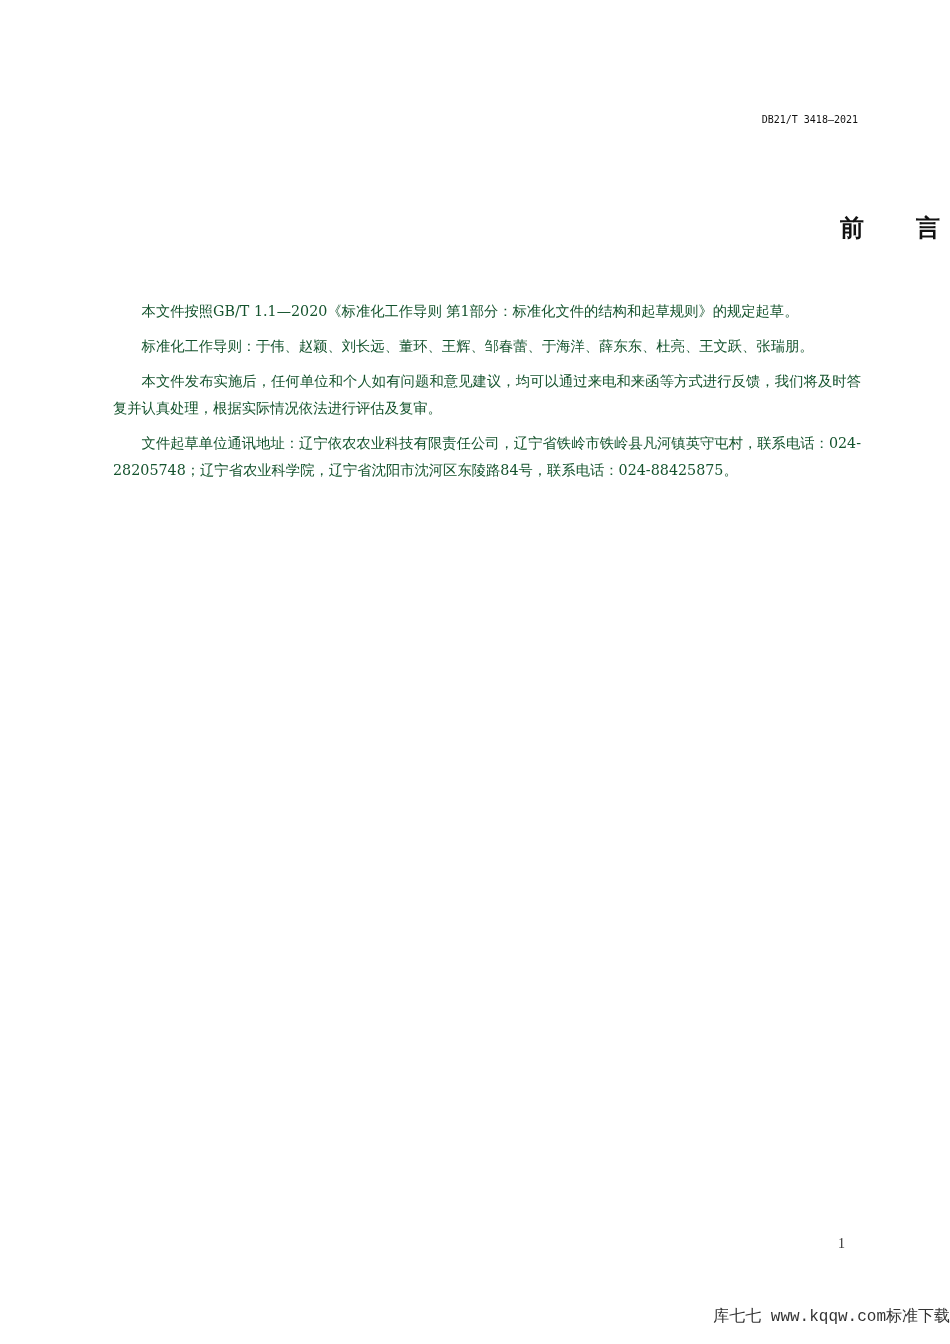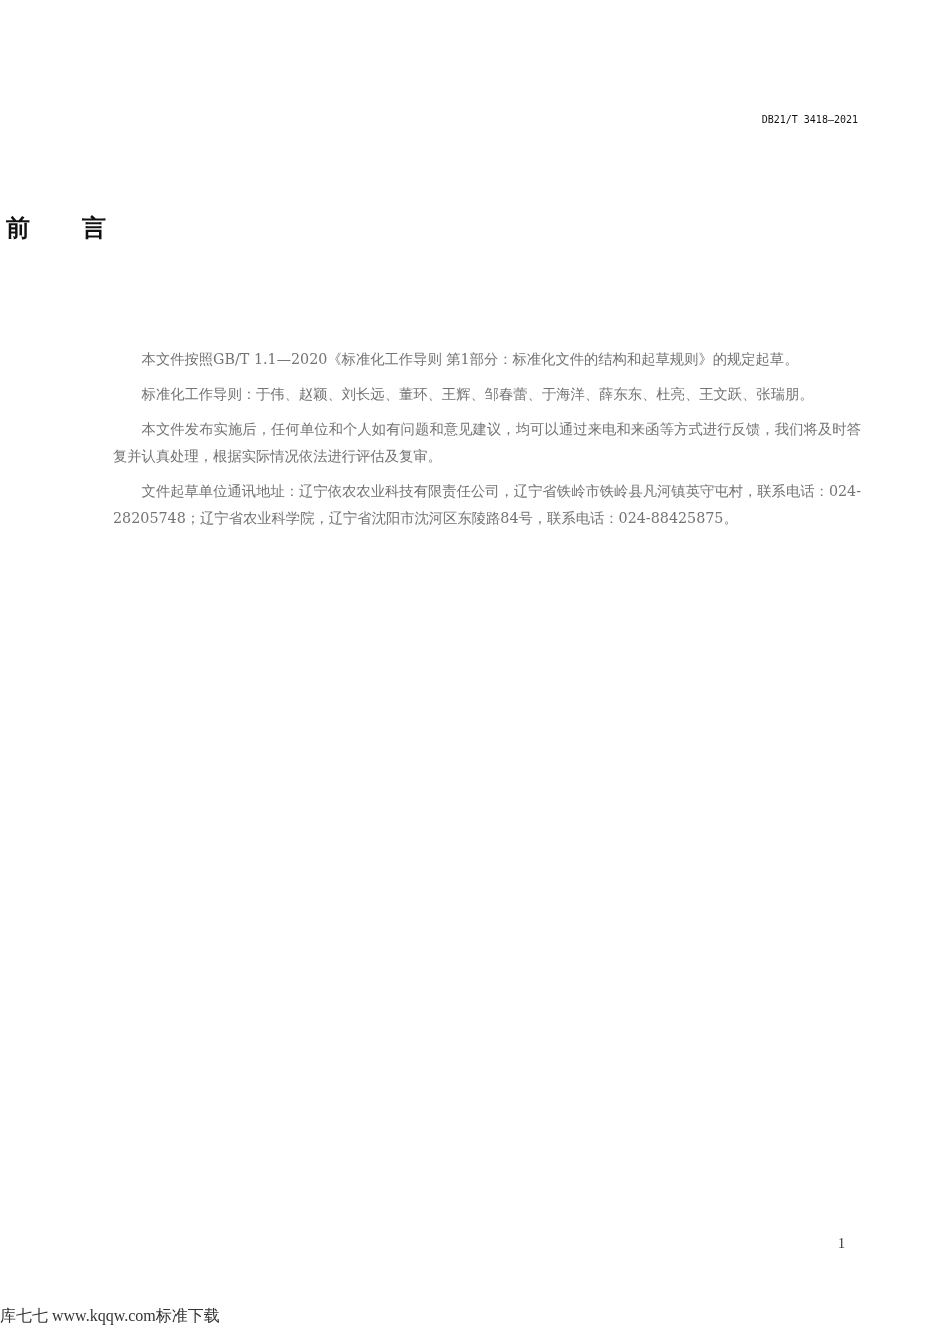--- a/index.html
+++ b/index.html
@@ -22,59 +22,57 @@
       font-family: "DejaVu Sans Mono", "Liberation Mono", monospace;
       font-size: 10px;
       letter-spacing: 0px;
       color: #111;
     }
     .title {
       position: absolute;
       top: 212px;
       left: 0;
       width: 940px;
-      text-align: left;
+      text-align: right;
       font-family: "DejaVu Sans", "Liberation Sans", sans-serif;
       font-size: 24px;
       font-weight: bold;
       color: #111;
-      margin-left: 6px;
     }
     .title span.gap { display: inline-block; width: 52px; }
     .body-text {
       position: absolute;
       top: 298px;
       left: 113px;
       width: 748px;
       font-size: 14.3px;
       line-height: 27px;
-      color: #737373;
-      margin-top: 48px;
+      color: #14532d;
     }
     .para {
       margin: 0 0 8px 0;
       text-indent: 2em;
       text-align: justify;
       text-align-last: left;
     }
     .page-number {
       position: absolute;
       top: 1236px;
       right: 105px;
       font-family: "Liberation Serif", serif;
       font-size: 14px;
       color: #333;
     }
     .footer-watermark {
       position: absolute;
       top: 1306px;
       left: 0;
       width: 950px;
-      text-align: left;
-      font-family: Liberation Serif, serif;
+      text-align: right;
+      font-family: Liberation Mono, monospace;
       font-size: 16px;
       color: #333;
     }
   </style>
 </head>
 <body>
 
 <div class="header-code">DB21/T 3418—2021</div>
 
 <div class="title">

